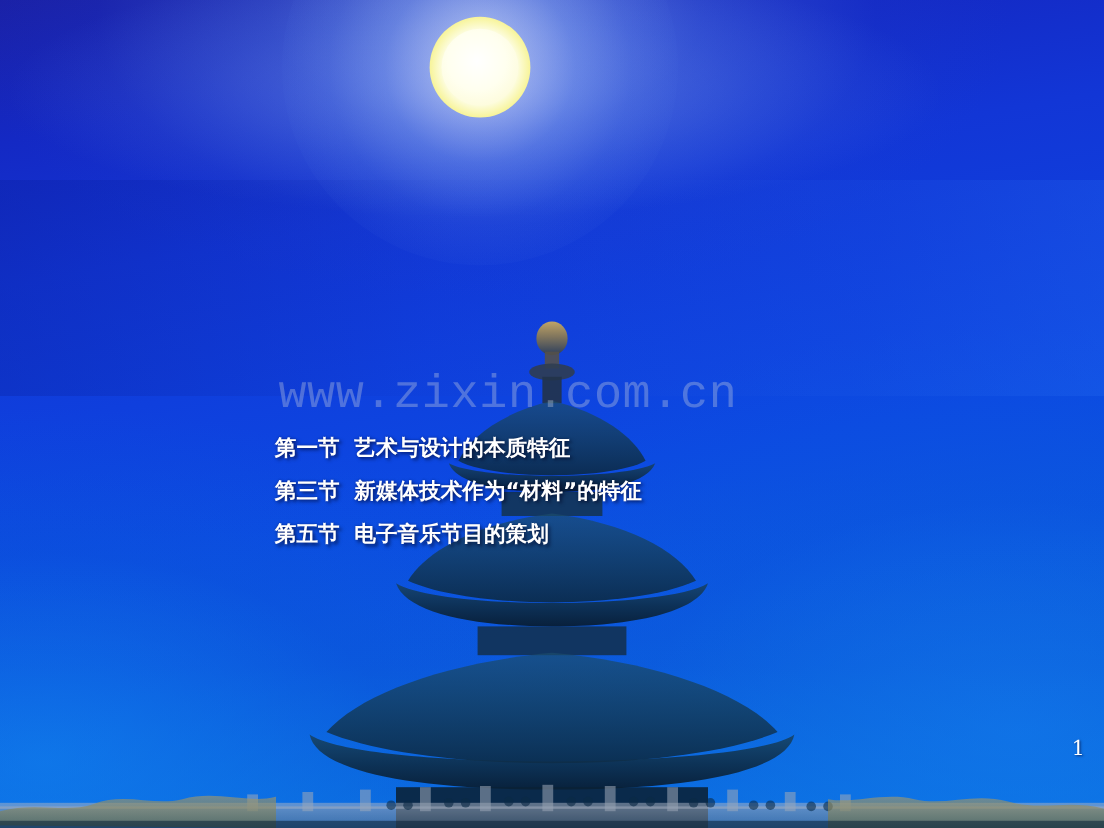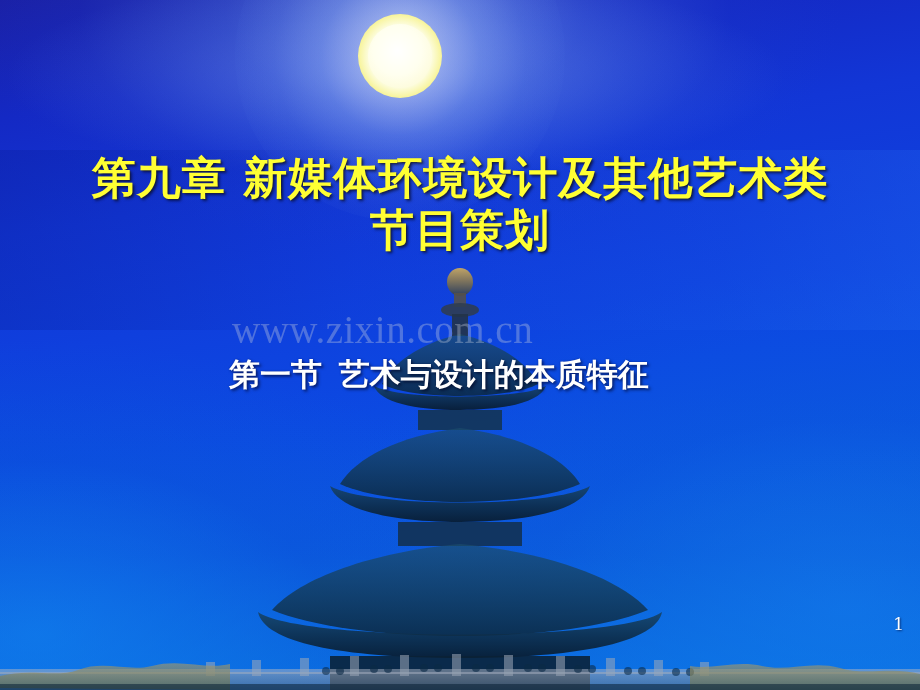--- a/index.html
+++ b/index.html
@@ -119,21 +119,21 @@
   .temple svg { display: block; width: 920px; height: 430px; }
 
   
   .watermark {
     position: absolute;
     left: 232px; top: 307px;
     font-size: 39px;
     letter-spacing: 0.5px;
     color: rgba(206,212,224,0.34);
     white-space: nowrap;
-    font-family: Liberation Serif, serif;
+    font-family: Liberation Mono, monospace;
     pointer-events: none;
   }
 
   
   .title {
     position: absolute;
     left: 0; top: 152px;
     width: 920px;
     text-align: center;
     color: #ffff33;
@@ -149,21 +149,21 @@
 
   
   .sections {
     position: absolute;
     left: 229px; top: 356px;
     width: 660px;
   }
   .section-line {
     display: block;
     color: #ffffff;
-    font-size: 31px;
+    font-size: 18px;
     font-weight: bold;
     line-height: 36px;
     white-space: nowrap;
     text-shadow:
       2px 2px 3px rgba(0,0,30,0.55),
       0 0 2px rgba(0,0,40,0.40);
   }
   .sec-label { margin-right: 6px; }
 
   
@@ -286,27 +286,31 @@
       <path d="M 0 428 L 0 416 C 30 408 56 418 78 410 C 104 400 128 412 152 406
                C 180 398 206 410 230 404 L 230 430 Z" fill="url(#treeG)"></path>
       <path d="M 920 430 L 920 414 C 892 406 866 416 840 408 C 812 400 788 412 762 406
                C 736 400 712 410 690 406 L 690 430 Z" fill="url(#treeG)"></path>
       <rect x="0" y="424" width="920" height="6" fill="#0a2135" opacity="0.55"></rect>
     </svg>
   </div>
 
   <div class="watermark">www.zixin.com.cn</div>
 
-  <div class="title">
-    <span class="title-line">第九章  新媒体环境设计及其他艺术类</span>
-    <span class="title-line">节目策划</span>
-  </div>
 
   <div class="sections">
     <span class="section-line">
       <span class="sec-label">第一节</span>
       <span class="sec-text">艺术与设计的本质特征</span>
     </span>
+    <span class="section-line">
+      <span class="sec-label">第三节</span>
+      <span class="sec-text">新媒体技术作为“材料”的特征</span>
+    </span>
+    <span class="section-line">
+      <span class="sec-label">第五节</span>
+      <span class="sec-text">电子音乐节目的策划</span>
+    </span>
   </div>
 
   <div class="page-number">1</div>
 
 </div>
 
 </body></html>

